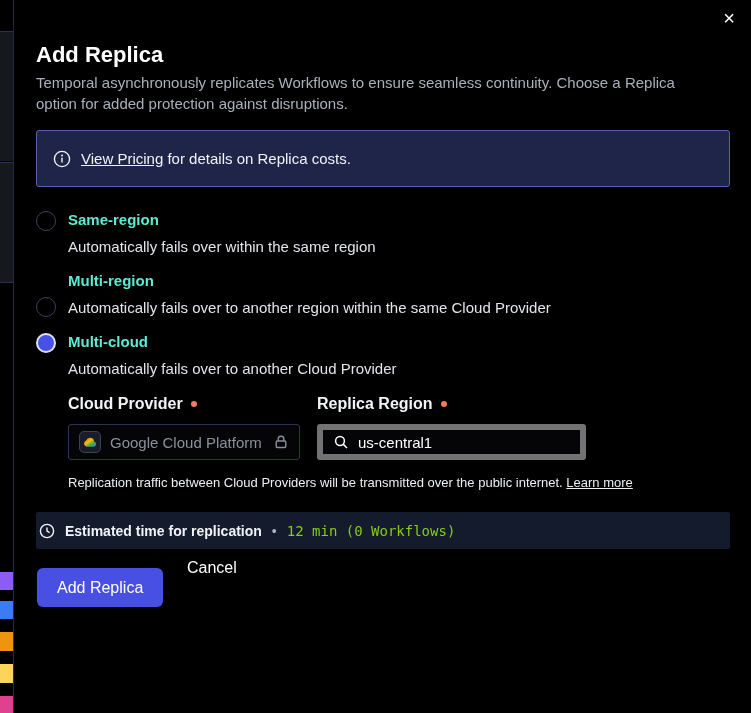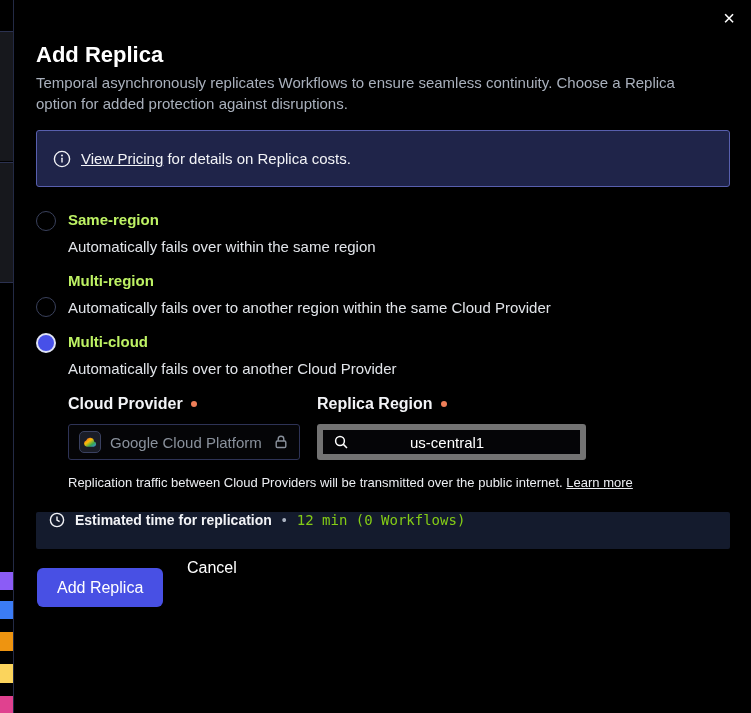--- a/index.html
+++ b/index.html
@@ -31,49 +31,49 @@
                     background:#1f2449; border:1px solid #585fae; border-radius:3px;
                     display:flex; align-items:center; padding:0 16px; gap:10px;
                     font-size:15px; color:#f2f3f6; }
   .pricing-banner a { color:#f2f3f6; text-decoration:underline; cursor:pointer; }
 
   .option { position:absolute; left:36px; display:flex; gap:12px; align-items:flex-start; }
   .o1 { top:210px; } .o2 { top:271px;align-items:flex-end; } .o3 { top:332px; }
   .radio { width:20px; height:20px; border-radius:50%; border:1.5px solid #3a415c;
            background:transparent; flex:0 0 auto; margin-top:1px; cursor:pointer; }
   .radio.selected { background:#4750e8; border:2px solid #dfe3f5; }
-  .opt-label { font-size:15px; font-weight:700; color:#bef264; line-height:20px; }
+  .opt-label { font-size:15px; font-weight:700; color:#5eead4; line-height:20px; }
   .opt-desc { font-size:15px; color:#e1e4e9; margin-top:8px; line-height:18px; }
 
   .mc-form { position:absolute; left:68px; top:395px; width:640px; }
   .form-labels { position:relative; height:20px; }
   .f-label { position:absolute; top:0; font-size:16px; font-weight:700; color:#f2f3f6;
              display:flex; align-items:center; gap:8px; }
   .fl2 { left:249px; }
   .req-dot { width:6px; height:6px; border-radius:50%; background:#ee7e58; display:inline-block; }
 
   .fields { position:relative; height:36px; margin-top:9px; }
   .field { position:absolute; top:0; height:36px; background:#050507; display:flex;
-           align-items:center; padding:0 10px; gap:9px; border-radius:3px;justify-content:space-between; }
+           align-items:center; padding:0 10px; gap:9px; border-radius:3px; }
   .field-provider { left:0; width:232px; border:1px solid #2e3356; cursor:not-allowed; }
   .provider-text { font-size:15px; color:#8a919c; white-space:nowrap; }
   .gcp-tile { width:22px; height:22px; border-radius:5px; background:#1a1d27;
               border:1px solid #3a4160; display:flex; align-items:center; justify-content:center; }
   .lock { margin-left:auto; display:flex; }
   .field-region { left:249px; width:269px; border:6px solid #737373; }
   .region-input { background:transparent; border:none; outline:none; color:#ffffff;
                   font-size:15px; font-family:"Liberation Sans", sans-serif; width:160px; }
 
   .public-note { position:absolute; left:68px; top:475px; font-size:13px; color:#eceef2;
                  line-height:16px; }
   .public-note a { color:#eceef2; text-decoration:underline; cursor:pointer; }
 
   .estimate-banner { position:absolute; left:36px; top:512px; width:694px; height:37px;
-                     background:#141b2d; border-radius:2px; display:flex; align-items:flex-start;
-                     padding:0 13px; gap:10px; }
+                     background:#141b2d; border-radius:2px; display:flex; align-items:center;
+                     padding:0 3px; gap:10px; }
   .est-label { font-size:14px; font-weight:700; color:#f2f3f6; }
   .est-sep { font-size:14px; color:#aab2c0; }
   .est-value { font-size:14px; color:#84cc16; font-family:"DejaVu Sans Mono", monospace; }
 
   .btn-primary { position:absolute; left:37px; top:568px; height:39px; padding:0 20px;
                  background:#4850e4; color:#fff; border:none; border-radius:6px;
                  font-size:16px; font-weight:500; font-family:"Liberation Sans", sans-serif;
                  cursor:pointer; }
   .btn-cancel { position:absolute; left:181px; top:548px; height:39px; padding:0 6px;
                 background:transparent; color:#fff; border:none; font-size:16px;

